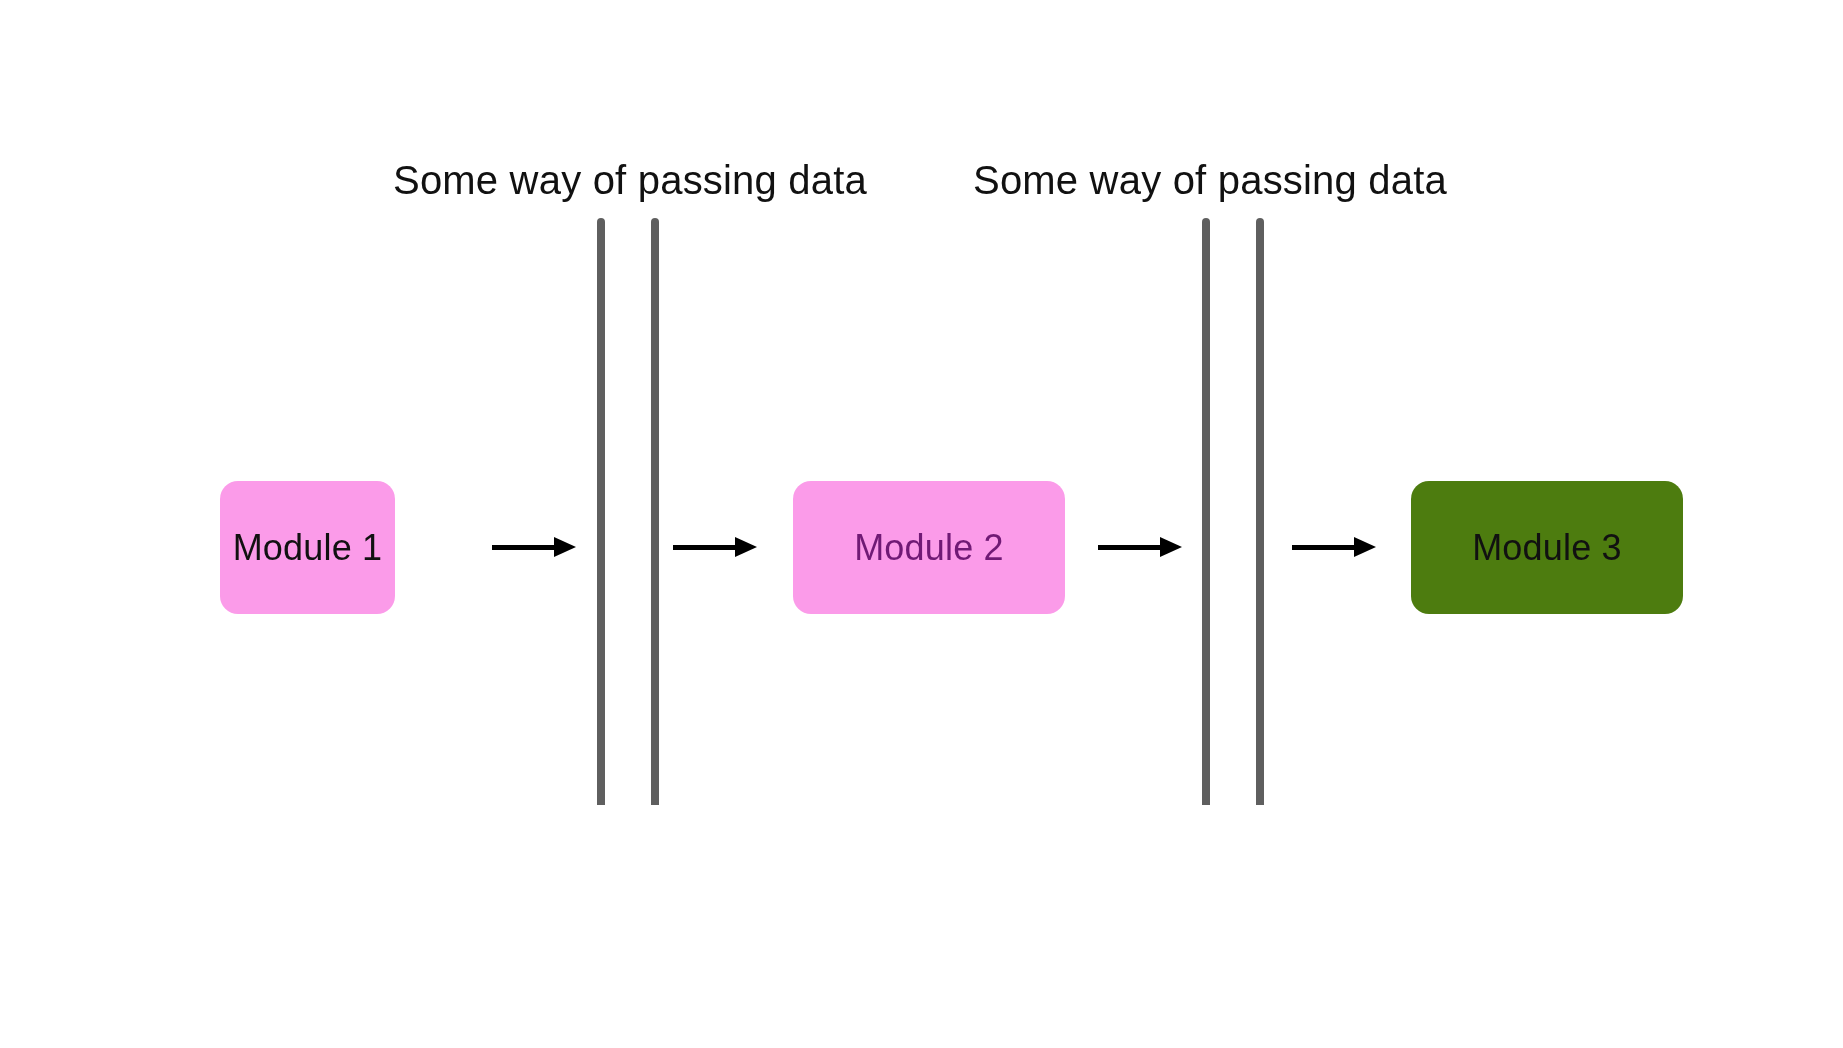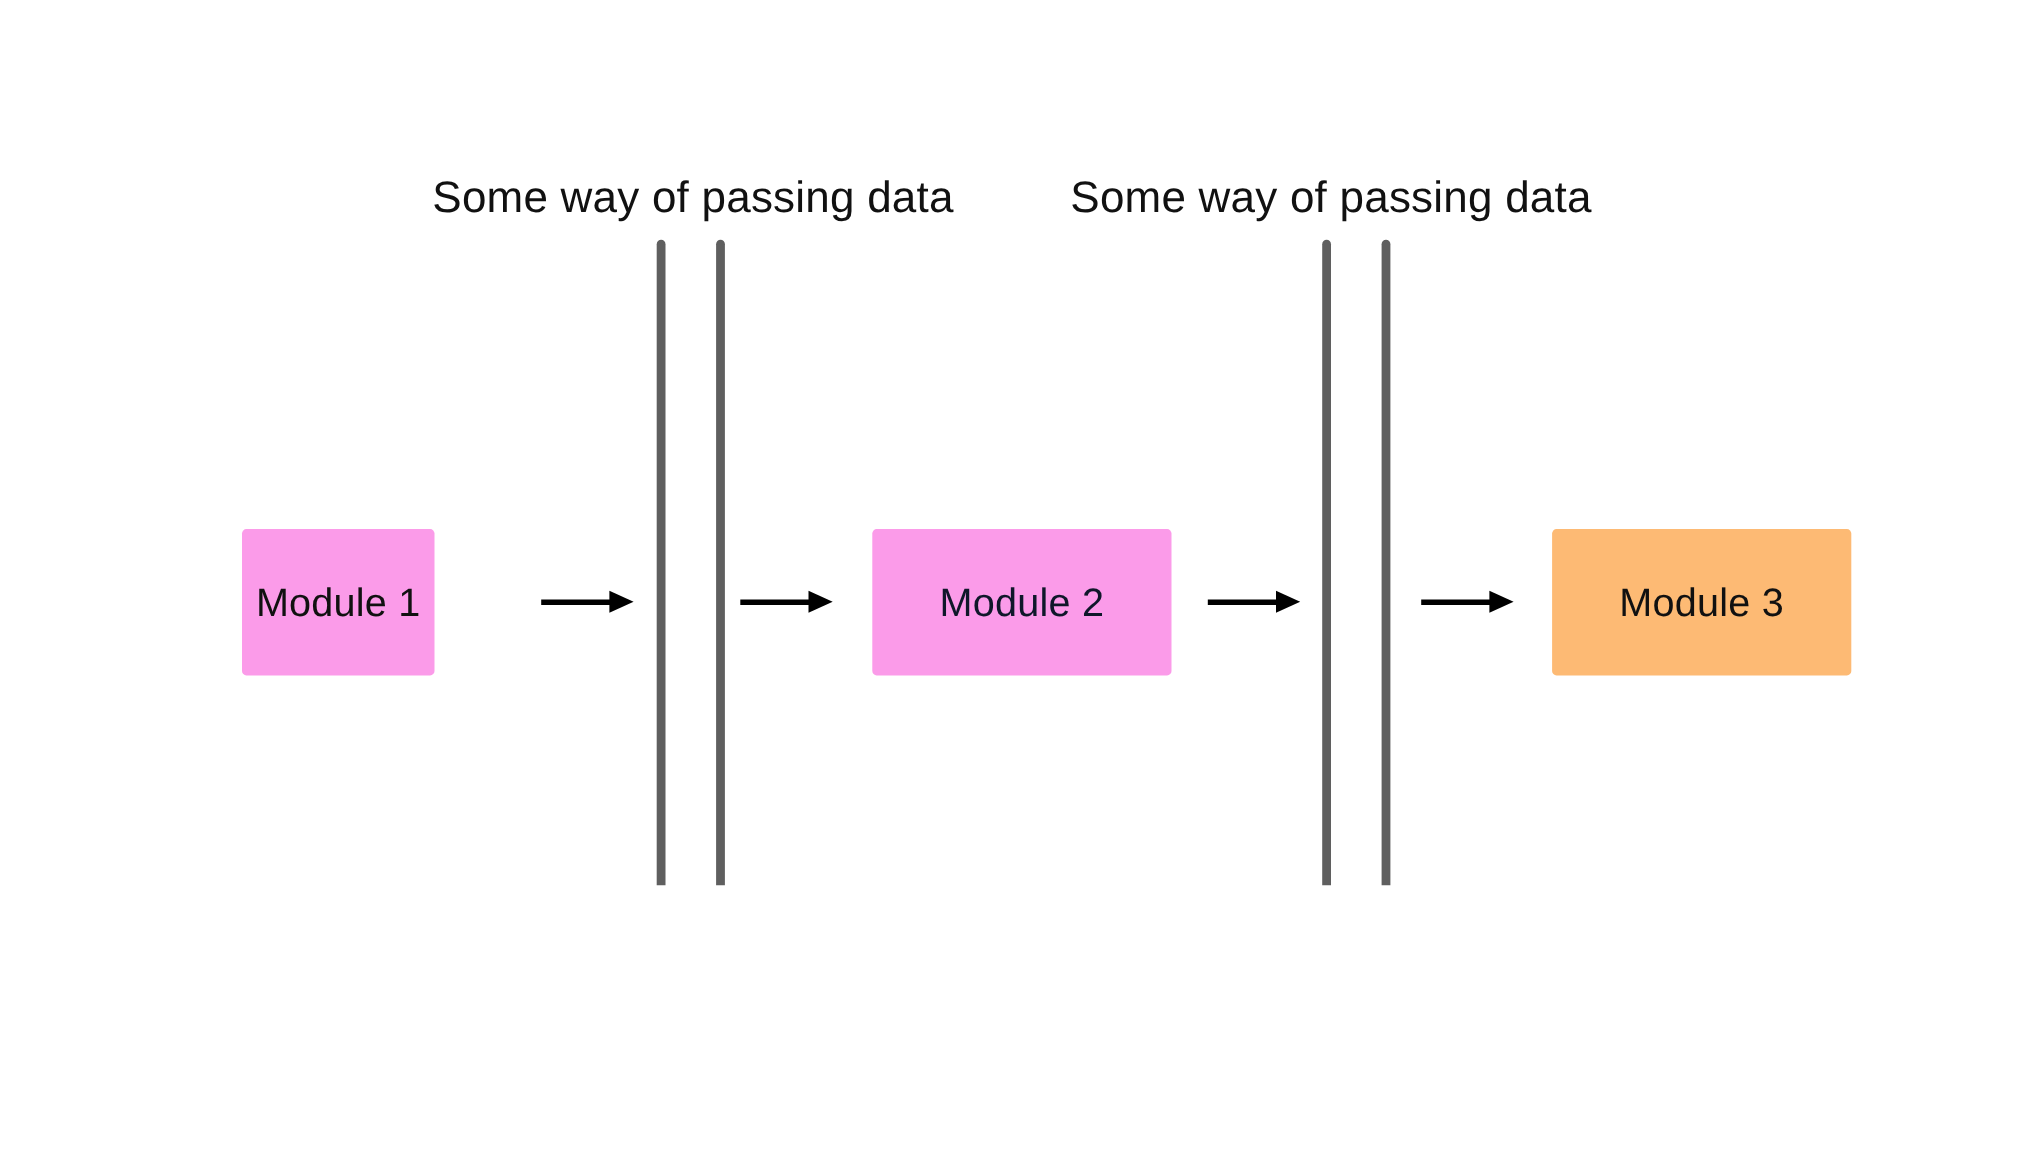--- a/index.html
+++ b/index.html
@@ -38,21 +38,21 @@
   }
   .bar-1a { left: 597px; }
   .bar-1b { left: 651px; }
   .bar-2a { left: 1202px; }
   .bar-2b { left: 1256px; }
 
   .module-box {
     position: absolute;
     top: 481px;
     height: 133px;
-    border-radius: 4px;
+    border-radius: 18px;
     background: #fb9be9;
     color: #111111;
     display: flex;
     align-items: center;
     justify-content: center;
     font-size: 36px;
     font-weight: 500;
     letter-spacing: 0.2px;
   }
   .module-1 { left: 220px;  width: 175px; }
@@ -99,25 +99,25 @@
 
   <div class="divider-bar bar-1a" style="background: rgb(95, 95, 95);"></div>
   <div class="divider-bar bar-1b" style="background: rgb(95, 95, 95);"></div>
   <div class="divider-bar bar-2a" style="background: rgb(95, 95, 95);"></div>
   <div class="divider-bar bar-2b" style="background: rgb(95, 95, 95);"></div>
 
   <div class="module-box module-1" style="background: rgb(251, 155, 233); color: rgb(17, 17, 17);">
     <span>Module 1</span>
   </div>
 
-  <div class="module-box module-2" style="background: rgb(251, 155, 233); color: #0f172a;">
+  <div class="module-box module-2" style="background: rgb(251, 155, 233); color: #701a75;">
     <span>Module 2</span>
   </div>
 
-  <div class="module-box module-3" style="background: #fdba74; color: rgb(17, 17, 17);">
+  <div class="module-box module-3" style="background: #4d7c0f; color: rgb(17, 17, 17);">
     <span>Module 3</span>
   </div>
 
   <div class="arrow arrow-1">
     <div class="shaft" style="background: rgb(0, 0, 0);"></div>
     <div class="head" style="border-left-color: rgb(0, 0, 0);"></div>
   </div>
 
   <div class="arrow arrow-2">
     <div class="shaft" style="background: rgb(0, 0, 0);"></div>

